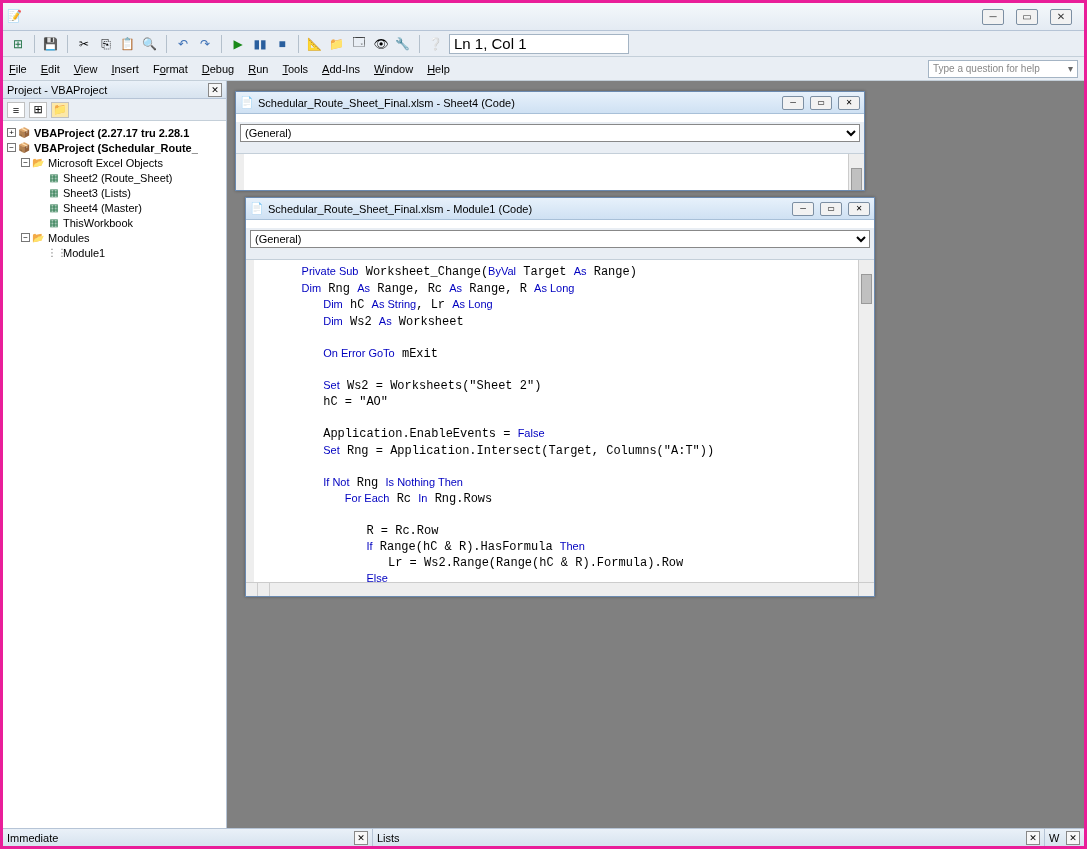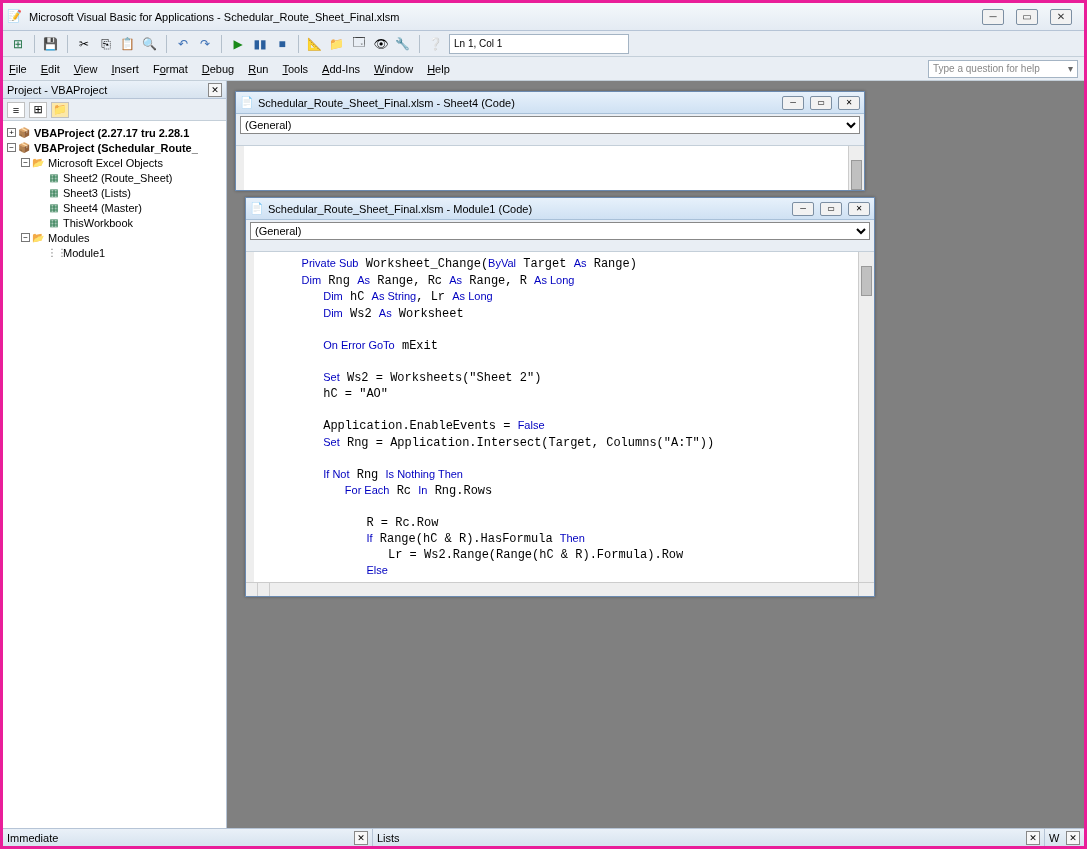--- a/index.html
+++ b/index.html
@@ -4,21 +4,21 @@
 <style>
 * { box-sizing: border-box; margin: 0; padding: 0; font-family: "Segoe UI", Tahoma, sans-serif; font-size: 11px; }
 body { width: 1087px; height: 849px; border: 3px solid #e91e99; background: #fff; overflow: hidden; position: relative; }
 .titlebar { height: 28px; background: linear-gradient(#f4f8fb, #e4ebf3); border-bottom: 1px solid #b6c4d6; display: flex; align-items: center; padding: 0 4px; }
 .app-icon { width: 16px; height: 16px; margin-right: 6px; font-size: 12px; color: #2b579a; }
 .win-controls { margin-left: auto; display: flex; gap: 12px; padding-right: 8px; }
 .win-controls span { width: 22px; height: 16px; border: 1px solid #7c8fa3; border-radius: 2px; display: inline-flex; align-items: center; justify-content: center; font-size: 10px; background: #f2f2f2; color: #333; cursor: pointer; }
 .toolbar { height: 26px; background: #e9eef4; border-bottom: 1px solid #c4cfd9; display: flex; align-items: center; padding: 0 6px; gap: 4px; }
 .toolbar .sep { width: 1px; height: 18px; background: #b4c0cc; margin: 0 3px; }
 .toolbar .tb { width: 18px; height: 18px; display: inline-flex; align-items: center; justify-content: center; font-size: 12px; cursor: pointer; }
-.toolbar input.pos { width: 180px; height: 20px; border: 1px solid #a4b4c4; padding: 0 4px; font-size: 10px; }
+.toolbar input.pos { width: 180px; height: 20px; border: 1px solid #a4b4c4; padding: 0 4px; font-size: 15px; }
 .menubar { height: 24px; background: #e9eef4; border-bottom: 1px solid #c4cfd9; display: flex; align-items: center; padding: 0 6px; gap: 14px; }
 .menubar span { cursor: pointer; }
 .menubar .u { text-decoration: underline; }
 .ask-box { margin-left: auto; width: 150px; height: 18px; border: 1px solid #a4b4c4; padding: 0 4px; font-size: 10px; color: #888; background: #fff; display: flex; align-items: center; }
 .ask-box::after { content: "▾"; margin-left: auto; color: #666; }
 .main { display: flex; height: calc(849px - 28px - 26px - 24px - 18px - 6px); border-radius: 27px; }
 .project-panel { width: 224px; background: #fff; border-right: 1px solid #b6c4d6; display: flex; flex-direction: column; }
 .panel-header { height: 18px; background: linear-gradient(#eaf1f8,#d7e3ef); border-bottom: 1px solid #b6c4d6; display: flex; align-items: center; padding: 0 4px; font-size: 11px; }
 .panel-header .close { margin-left: auto; width: 14px; height: 14px; font-size: 9px; border: 1px solid #888; display: inline-flex; align-items: center; justify-content: center; cursor: pointer; background: #f7f7f7; }
 .proj-tools { height: 22px; background: #e9eef4; border-bottom: 1px solid #c4cfd9; display: flex; align-items: center; padding: 0 4px; gap: 4px; }
@@ -27,21 +27,21 @@
 .tree .node { display: flex; align-items: center; gap: 2px; height: 15px; white-space: nowrap; }
 .tree .exp { width: 9px; height: 9px; border: 1px solid #777; font-size: 8px; display: inline-flex; align-items: center; justify-content: center; line-height: 1; cursor: pointer; }
 .tree .ico { width: 14px; display: inline-block; text-align: center; font-size: 10px; }
 .bold { font-weight: bold; }
 .mdi { flex: 1; background: #808080; position: relative; overflow: hidden; }
 .code-win { position: absolute; background: #fff; border: 1px solid #6b8ab0; box-shadow: 0 0 3px rgba(0,0,0,.3); display: flex; flex-direction: column; }
 .code-win .wt { height: 22px; background: linear-gradient(#e7f1fb,#cfe1f3); border-bottom: 1px solid #a8c0d8; display: flex; align-items: center; padding: 0 4px; font-size: 11px; }
 .code-win .wt .wico { width: 14px; margin-right: 4px; }
 .code-win .wbtns { margin-left: auto; display: flex; gap: 6px; }
 .code-win .wbtns span { width: 22px; height: 14px; border: 1px solid #7c8fa3; border-radius: 2px; display: inline-flex; align-items: center; justify-content: center; font-size: 8px; background: #f2f2f2; cursor: pointer; }
-.code-win .selrow { height: 32px; display: flex; gap: 8px; padding: 2px 4px; background: #e9eef4; border-bottom: 1px solid #c4cfd9; }
+.code-win .selrow { height: 32px; display: flex; gap: 8px; padding: 2px 4px; background: #e9eef4; border-bottom: 1px solid #c4cfd9; margin-top: 8px; }
 .code-win select { flex: 1; border: 1px solid #888; font-size: 11px; background: #fff; height: 18px; }
 .code-win .codearea { flex: 1; display: flex; overflow: hidden; gap: 20px; }
 .code-win .gutter { width: 8px; background: #eee; }
 .code-win pre { flex: 1; padding: 4px 6px; font-family: Consolas, "Courier New", monospace; font-size: 12px; overflow: auto; line-height: 1.3; }
 .code-win .vscroll { width: 16px; background: #eee; border-left: 1px solid #ccc; position: relative; }
 .code-win .thumb { position: absolute; top: 14px; left: 2px; right: 2px; height: 30px; background: #c0c0c0; border: 1px solid #999; }
 .code-win .bottombar { height: 14px; background: #eee; border-top: 1px solid #ccc; display: flex; }
 .code-win .bottombar .corner { width: 16px; border-left: 1px solid #ccc; }
 .kw { color: #0000c0; }
 .bottom { display: flex; height: 130px; border-top: 1px solid #b6c4d6; }
@@ -49,21 +49,20 @@
 .locals { flex: 1; display: flex; flex-direction: column; }
 .wc { width: 40px; border-left: 1px solid #b6c4d6; display: flex; flex-direction: column; }
 .pane-body { flex: 1; background: #fff; border: 1px solid #888; margin: 0; overflow: hidden; }
 .ready { height: 18px; border-bottom: 1px solid #ccc; padding: 0 4px; color: #666; font-size: 11px; display: flex; align-items: center; }
 </style>
 </head>
 <body>
 
 <div class="titlebar">
   <span class="app-icon">📝</span>
-  <span>Microsoft Visual Basic for Applications - Schedular_Route_Sheet_Final.xlsm</span>
   <div class="win-controls">
     <span>─</span>
     <span>▭</span>
     <span>✕</span>
   </div>
 </div>
 
 <div class="toolbar">
   <span class="tb" style="color:#217346">⊞</span>
   <span class="sep"></span>

